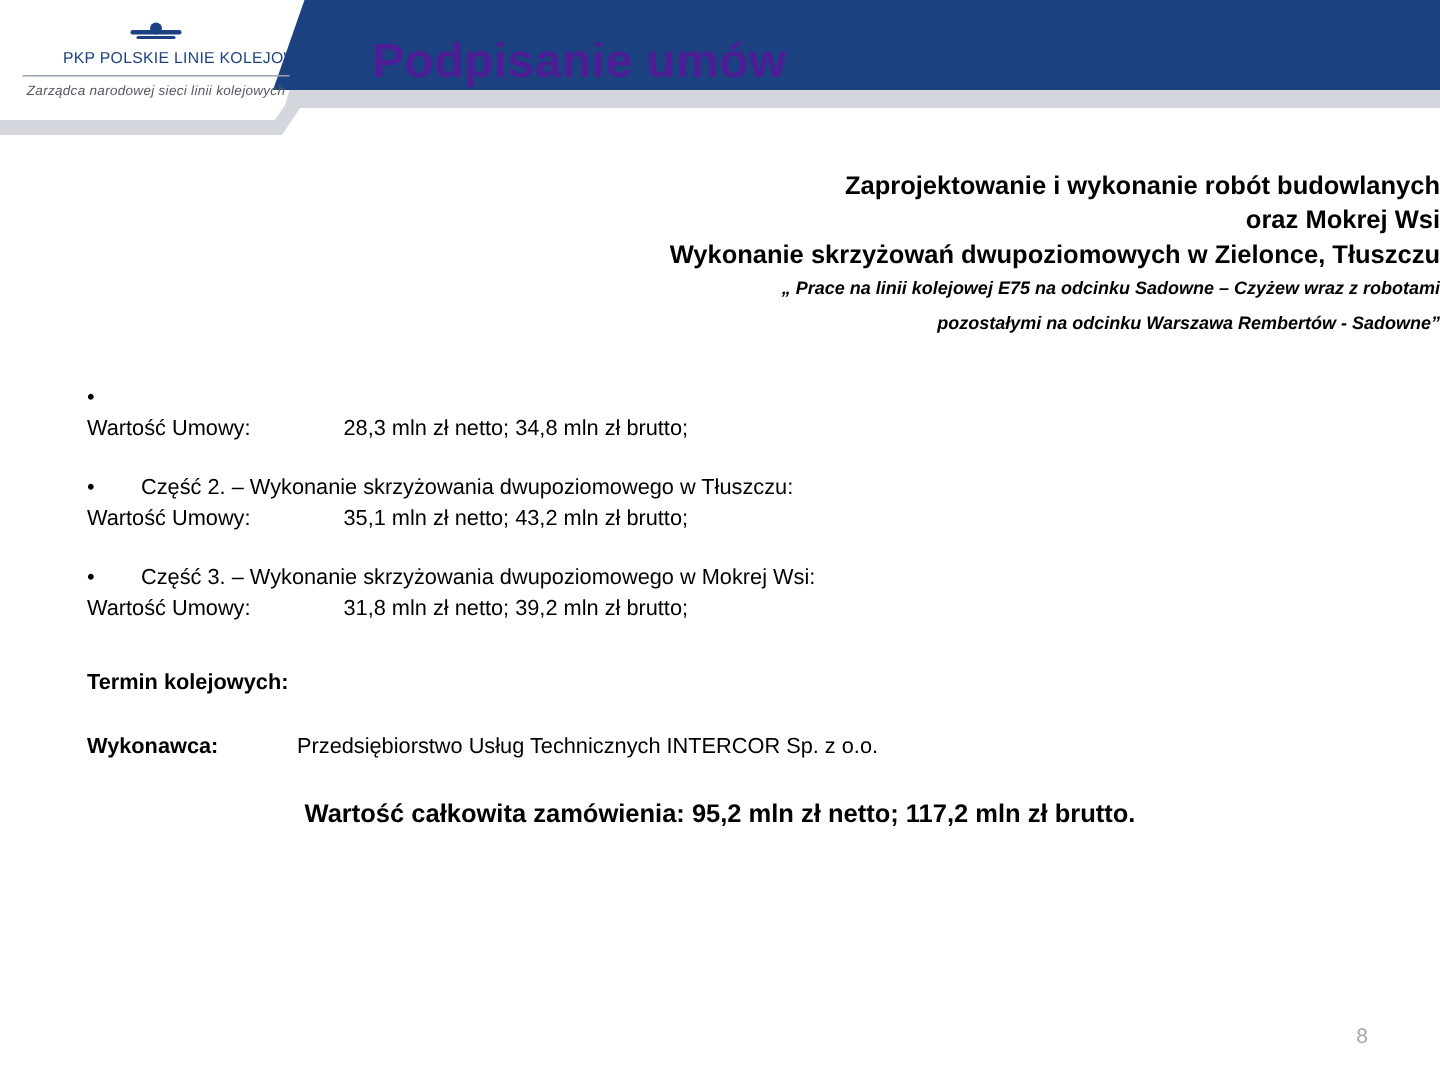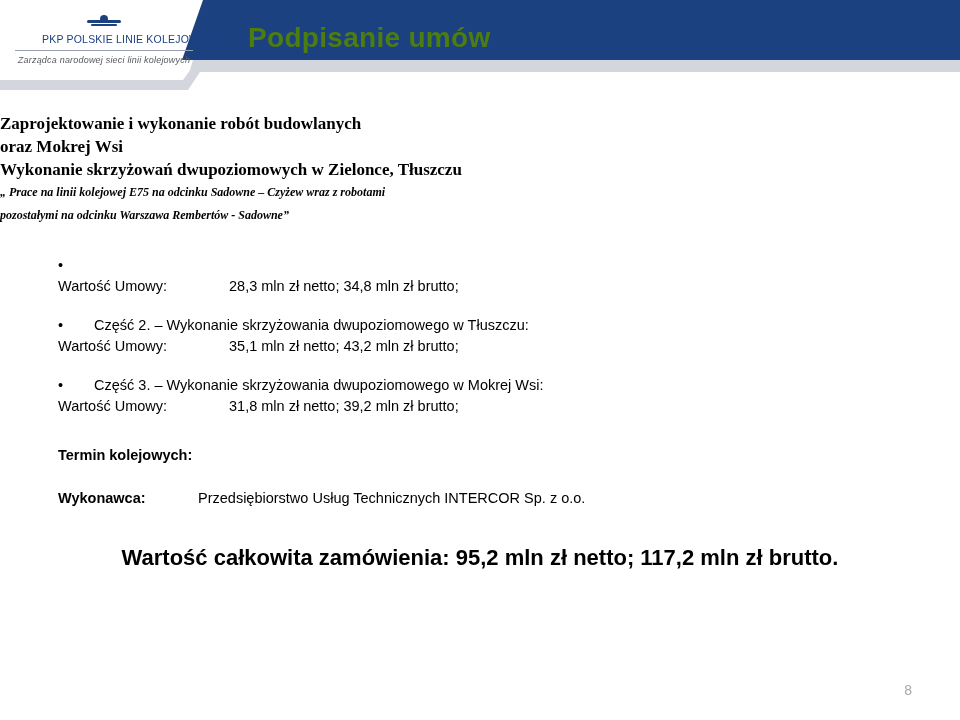--- a/index.html
+++ b/index.html
@@ -48,22 +48,22 @@
     top: 0;
     width: 960px;
     height: 92px;
     background: #d3d6dc;
     clip-path: polygon(0px 80px, 183px 80px, 196px 62px, 960px 62px, 960px 72px, 200px 72px, 188px 90px, 0px 90px);
   }
   .header-title {
     position: absolute;
     left: 248px;
     top: 22px;
-    color: #4d7c0f;
-    font-size: 28px;
+    color: #4c1d95;
+    font-size: 32px;
     font-weight: bold;
     letter-spacing: 0.3px;
   }
 
   
   .logo-block {
     position: absolute;
     left: 14px;
     top: 14px;
     width: 180px;
@@ -126,24 +126,23 @@
 
   
   .content {
     position: absolute;
     left: 0;
     top: 92px;
     width: 960px;
   }
 
   .title-block {
-    text-align: left;
+    text-align: right;
     margin-top: 20px;
     color: #000000;
-    font-family: Liberation Serif, serif;
   }
   .title-line {
     font-size: 17px;
     font-weight: bold;
     line-height: 23px;
   }
   .title-line-italic {
     font-size: 12px;
     font-weight: bold;
     font-style: italic;
@@ -191,23 +190,23 @@
     margin-bottom: 22px;
     color: #000;
   }
   .meta-label {
     width: 140px;
     flex: 0 0 140px;
     font-weight: bold;
   }
 
   .total {
-    margin-top: 36px;
+    margin-top: 24px;
     text-align: center;
-    font-size: 22px;
+    font-size: 17px;
     font-weight: bold;
     color: #000;
   }
 
   .page-number {
     position: absolute;
     right: 48px;
     bottom: 22px;
     font-size: 14px;
     color: #a8a8a8;

